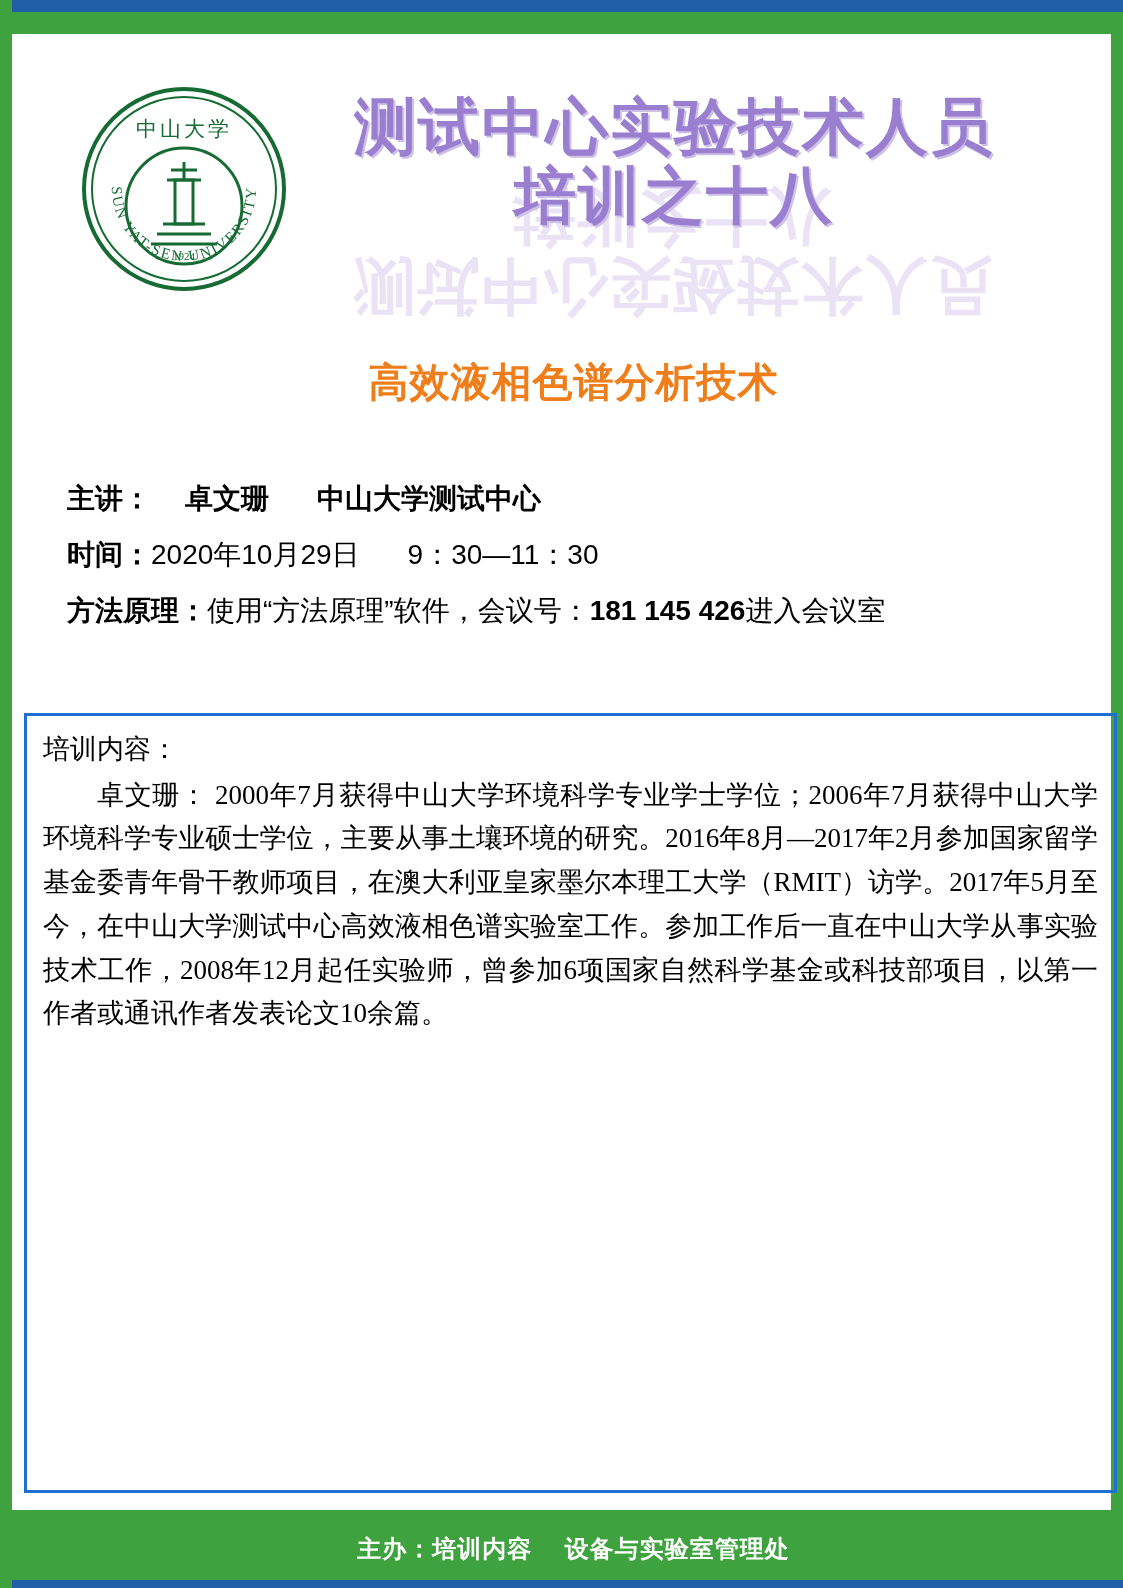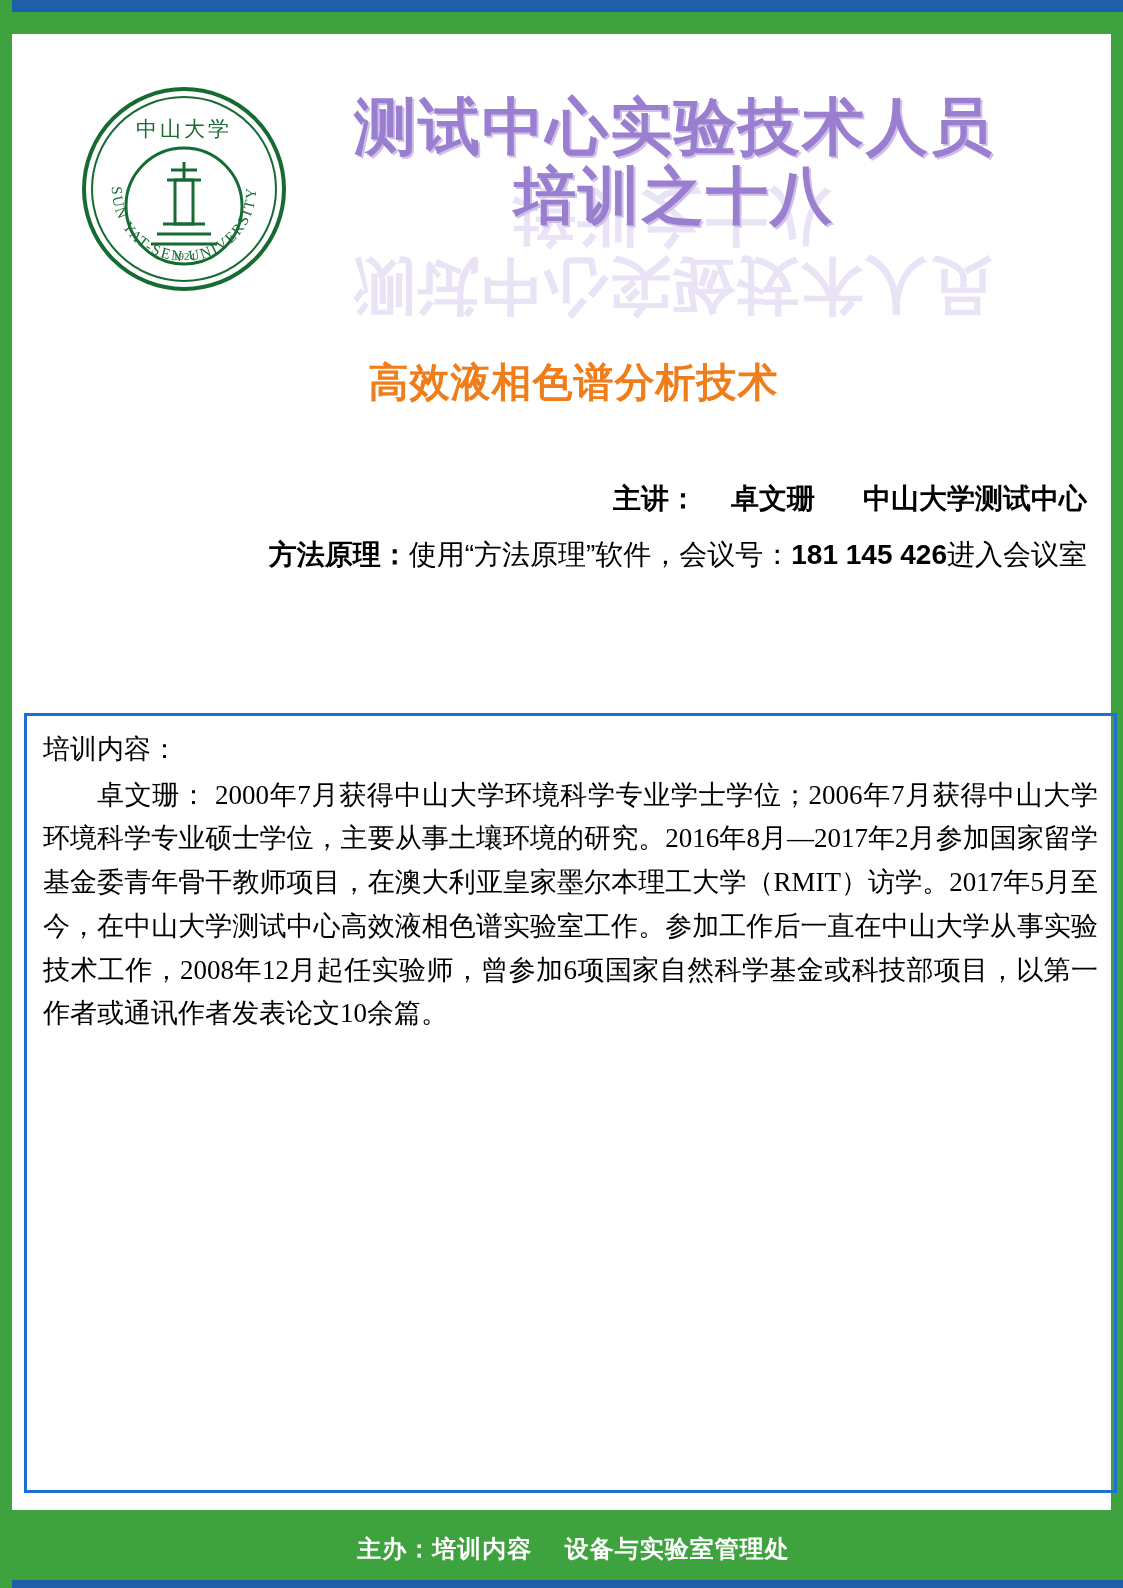--- a/index.html
+++ b/index.html
@@ -126,21 +126,20 @@
     top: 480px;
     width: 1020px;
     font-family: "Liberation Sans", sans-serif;
     font-size: 28px;
     color: #000000;
   }
   .info-line {
     margin-bottom: 18px;
     font-weight: bold;
     white-space: nowrap;
-    text-align: right;
   }
   .info-line .light {
     font-weight: normal;
   }
   .gap-sm { display: inline-block; width: 34px; }
   .gap-md { display: inline-block; width: 48px; }
   
   .content-box {
     position: absolute;
     left: 12px;
@@ -211,20 +210,23 @@
     </div>
   </div>
 
   <div class="subtitle" data-interactable="false">高效液相色谱分析技术</div>
 
   <div class="info" data-interactable="false">
     <div class="info-line" data-interactable="false">
       <span data-interactable="false">主讲：</span><span class="gap-sm"></span><span data-interactable="false">卓文珊</span><span class="gap-md"></span><span data-interactable="false">中山大学测试中心</span>
     </div>
     <div class="info-line" data-interactable="false">
+      <span data-interactable="false">时间：</span><span class="light" data-interactable="false">2020年10月29日</span><span class="gap-md"></span><span class="light" data-interactable="false">9：30—11：30</span>
+    </div>
+    <div class="info-line" data-interactable="false">
       <span data-interactable="false">方法原理：</span><span class="light" data-interactable="false">使用“方法原理”软件，会议号：</span><span data-interactable="false">181 145 426</span><span class="light" data-interactable="false">进入会议室</span>
     </div>
   </div>
 
   <div class="content-box" data-interactable="false">
     <p class="sec-head" data-interactable="false">培训内容：</p>
     <p class="para" data-interactable="false">卓文珊： 2000年7月获得中山大学环境科学专业学士学位；2006年7月获得中山大学环境科学专业硕士学位，主要从事土壤环境的研究。2016年8月—2017年2月参加国家留学基金委青年骨干教师项目，在澳大利亚皇家墨尔本理工大学（RMIT）访学。2017年5月至今，在中山大学测试中心高效液相色谱实验室工作。参加工作后一直在中山大学从事实验技术工作，2008年12月起任实验师，曾参加6项国家自然科学基金或科技部项目，以第一作者或通讯作者发表论文10余篇。</p>
   </div>
 
   <div class="bottom-green" data-interactable="false">

